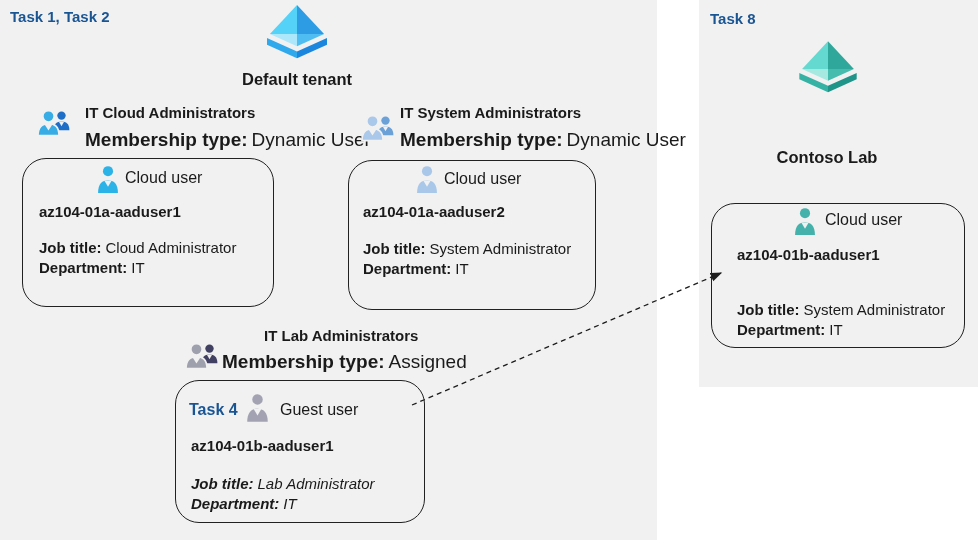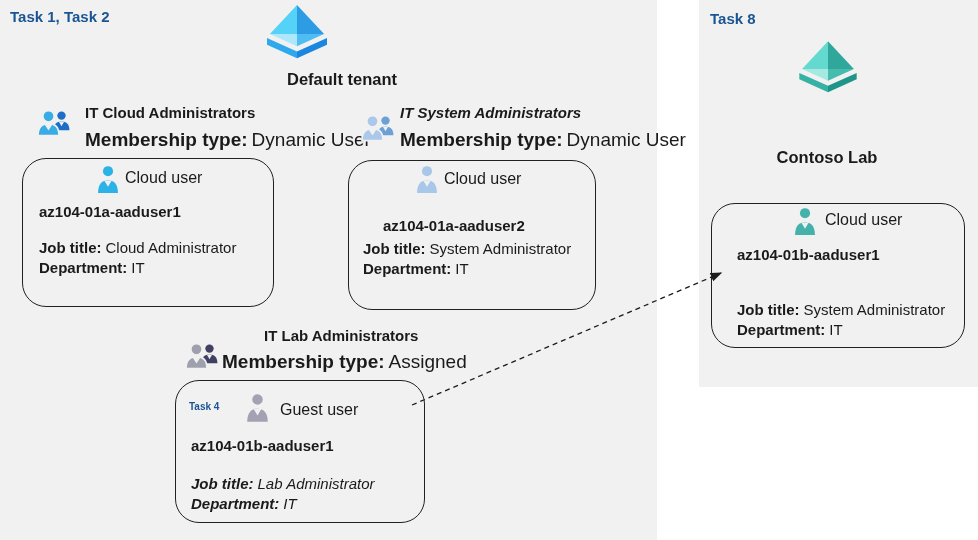--- a/index.html
+++ b/index.html
@@ -14,31 +14,31 @@
   .bg-panel{position:absolute;left:699px;top:0;width:279px;height:387px;background:#f1f1f2;}
 
   .task-label{position:absolute;font-weight:700;font-size:15px;color:#1a5593;white-space:nowrap;text-align:center;}
   #task12{left:10px;top:8px;}
   #task3{left:710px;top:10px;}
 
   .tenant-icon{position:absolute;}
   #tenant1-icon{left:257px;top:4px;width:80px;height:60px;}
   #tenant2-icon{left:791px;top:38px;width:74px;height:62px;}
   .tenant-label{position:absolute;font-weight:700;font-size:16.5px;text-align:center;white-space:nowrap;}
-  #tenant1-label{left:197px;top:70px;width:200px;text-align:right;}
+  #tenant1-label{left:197px;top:70px;width:200px;}
   #tenant2-label1{left:727px;top:123px;width:200px;letter-spacing:.2px;}
   #tenant2-label2{left:727px;top:148px;width:200px;}
 
   .group-icon{position:absolute;width:34px;height:30px;}
   #g1-icon{left:36px;top:107px;}
   #g2-icon{left:360px;top:112px;}
   #g3-icon{left:184px;top:340px;}
   .group-title{position:absolute;font-weight:700;font-size:15px;white-space:nowrap;}
   #g1-title{left:85px;top:104px;}
-  #g2-title{left:400px;top:104px;font-style:italic;}
+  #g2-title{left:400px;top:104px;}
   #g3-title{left:222px;top:327px;margin-left:42px;}
   .group-membership{position:absolute;font-size:19px;white-space:nowrap;}
   #g1-membership{left:85px;top:129px;}
   #g2-membership{left:400px;top:129px;}
   #g3-membership{left:222px;top:351px;}
   .group-membership b{margin-right:4px;}
 
   .user-box{position:absolute;border:1.4px solid #212121;border-radius:24px;background:transparent;}
   #box1{left:22px;top:158px;width:250px;height:147px;}
   #box2{left:348px;top:160px;width:246px;height:148px;}
@@ -53,24 +53,24 @@
   .field b{margin-right:4px;}
 
   
   #box1 .person-icon{left:72px;top:6px;}
   #box1 .type-label{left:102px;top:10px;}
   #box1 .user-name{left:16px;top:44px;}
   #box1 .fields{left:16px;top:79px;}
   
   #box2 .person-icon{left:65px;top:4px;}
   #box2 .type-label{left:95px;top:9px;}
-  #box2 .user-name{left:14px;top:56px;margin-left:20px;}
+  #box2 .user-name{left:14px;top:42px;}
   #box2 .fields{left:14px;top:78px;}
   
-  #box3 .task4-label{position:absolute;left:13px;top:20px;font-weight:700;font-size:10px;color:#1a5593;}
+  #box3 .task4-label{position:absolute;left:13px;top:20px;font-weight:700;font-size:16px;color:#1a5593;}
   #box3 .person-icon{left:68px;top:12px;width:27px;height:31px;}
   #box3 .type-label{left:104px;top:20px;}
   #box3 .user-name{left:15px;top:56px;}
   #box3 .fields{left:15px;top:93px;font-style:italic;}
   
   #box4 .person-icon{left:80px;top:3px;}
   #box4 .type-label{left:113px;top:7px;}
   #box4 .user-name{left:25px;top:42px;}
   #box4 .fields{left:25px;top:96px;}
 

